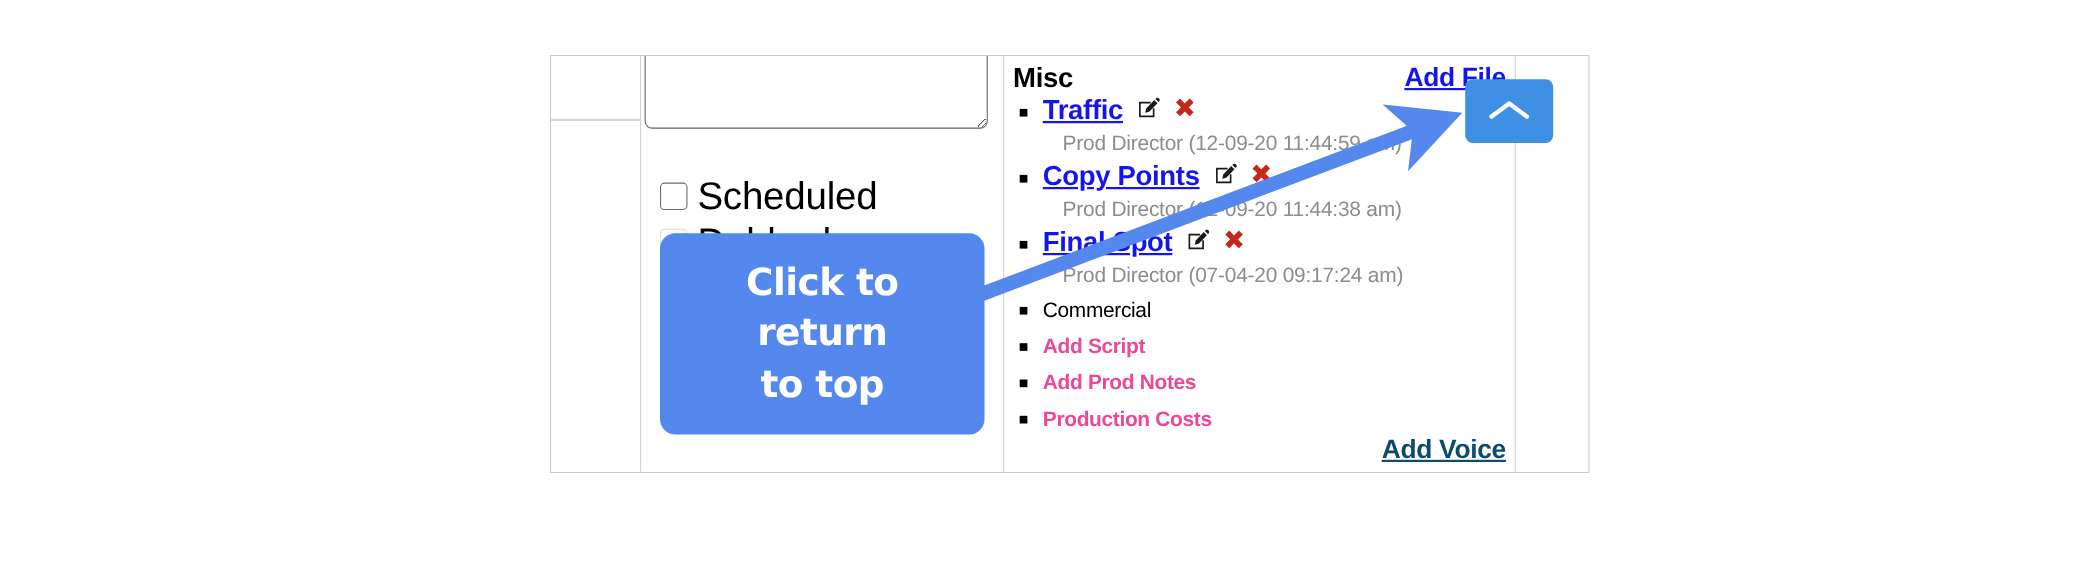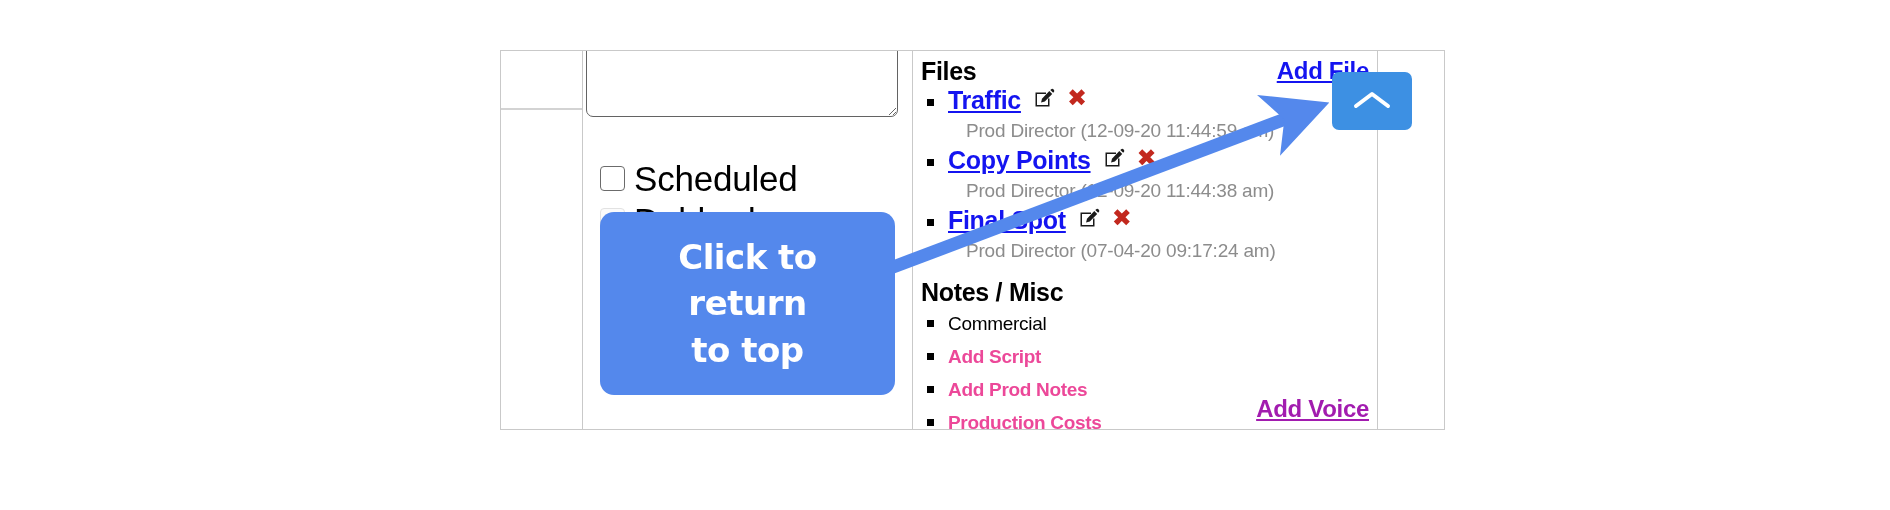--- a/index.html
+++ b/index.html
@@ -195,21 +195,21 @@
     font-weight: bold;
     color: #1414f0;
     letter-spacing: -0.3px;
   }
   .addvoice {
     position: absolute;
     right: 8px;
     bottom: 6px;
     font-size: 24px;
     font-weight: bold;
-    color: #a21caf;
+    color: #0c4a6e;
     letter-spacing: -0.3px;
   }
 
   
   .col-right {
     width: 62px;
   }
 
   
   .totop {
@@ -286,21 +286,21 @@
       <div class="checkrow r2">
         <span class="cbox disabled"></span>
         <span class="cbox-label">Dubbed</span>
       </div>
     </div>
 
     <div class="col col-files">
 
       <a class="addfile" href="#">Add File</a>
 
-      <div class="section-head files">Files</div>
+      <div class="section-head files">Misc</div>
 
       <ul class="itemlist">
         <li>
           <div class="fileline">
             <a class="filename" href="#">Traffic</a>
             <span class="ico-edit">
               <svg width="24" height="24" viewBox="0 0 24 24">
                 <path d="M3.5 6.5 H14 V8 H5 V19 H16 V12.5 H17.5 V20.5 H3.5 Z" fill="#1a1a1a"></path>
                 <path d="M19.6 2.9 a2.1 2.1 0 0 1 2.6 2.6 l-1 1.3 -2.9 -2.9 z" fill="#1a1a1a"></path>
                 <path d="M17.3 5.0 l2.9 2.9 -7.4 7.6 -3.7 0.9 0.9 -3.7 z" fill="#1a1a1a"></path>
@@ -335,21 +335,20 @@
                 <path d="M19.6 2.9 a2.1 2.1 0 0 1 2.6 2.6 l-1 1.3 -2.9 -2.9 z" fill="#1a1a1a"></path>
                 <path d="M17.3 5.0 l2.9 2.9 -7.4 7.6 -3.7 0.9 0.9 -3.7 z" fill="#1a1a1a"></path>
               </svg>
             </span>
             <span class="ico-del">✖</span>
           </div>
           <div class="meta">Prod Director (07-04-20 09:17:24 am)</div>
         </li>
       </ul>
 
-      <div class="section-head notes">Notes / Misc</div>
 
       <ul class="itemlist">
         <li>
           <div class="noteline">Commercial</div>
         </li>
         <li>
           <div class="noteline link">Add Script</div>
         </li>
         <li>
           <div class="noteline link">Add Prod Notes</div>

